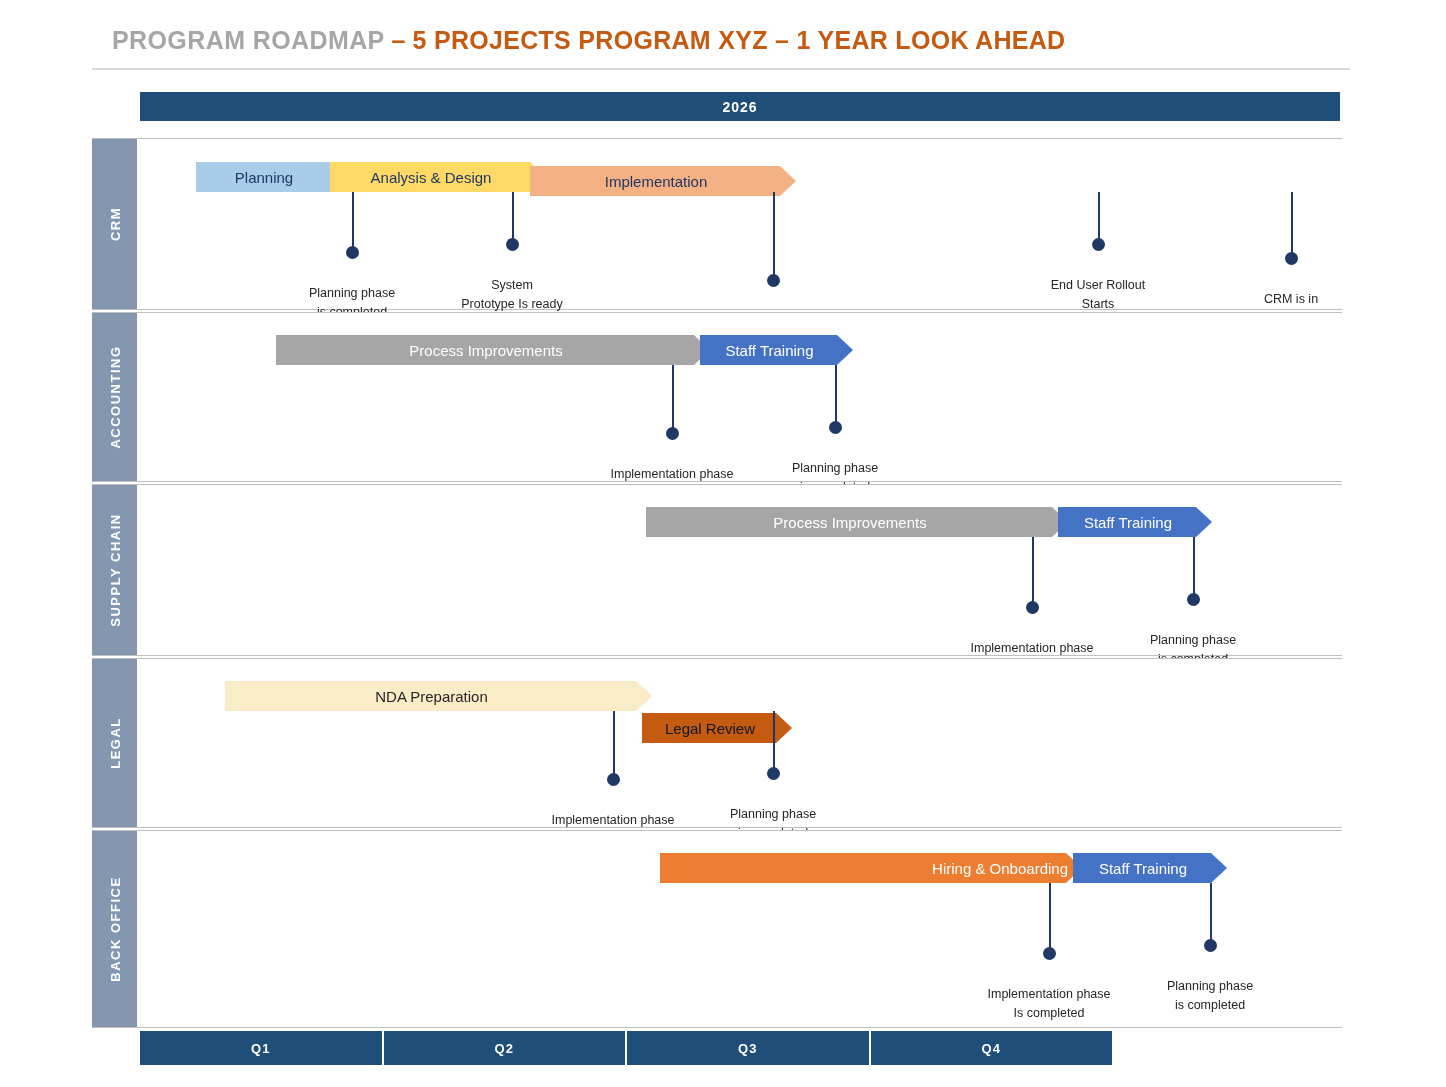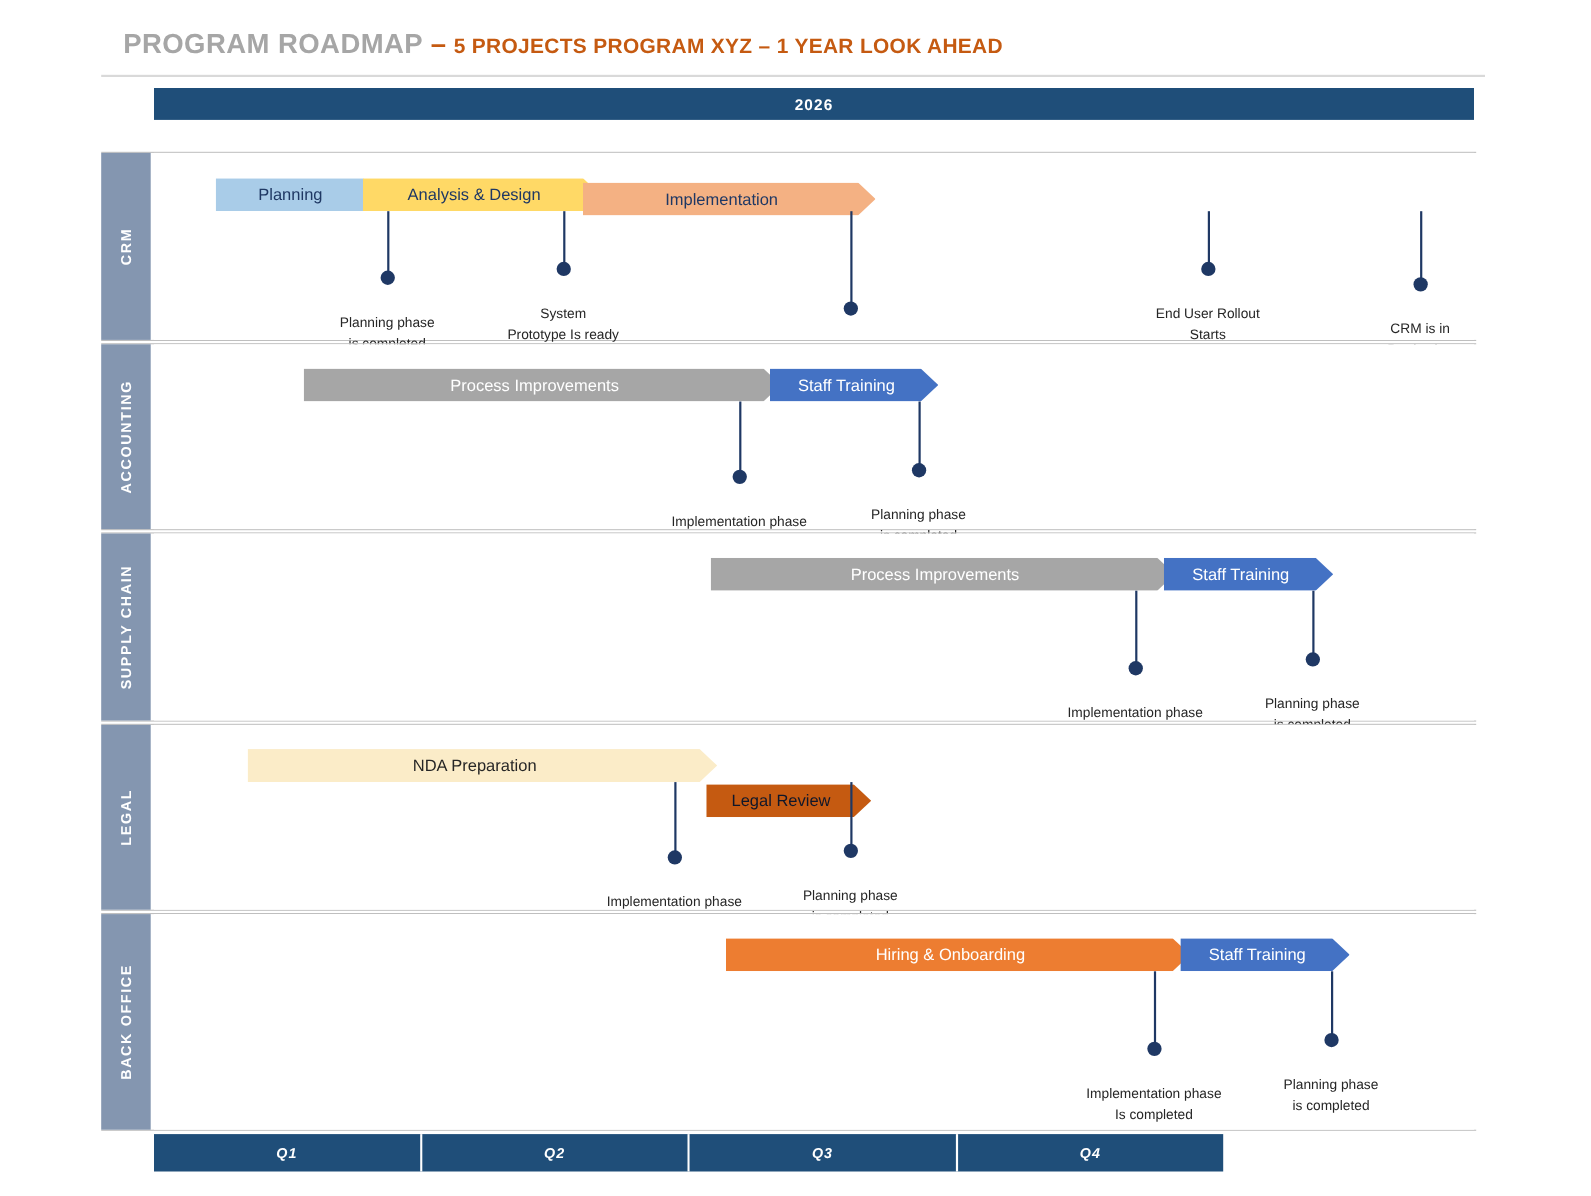--- a/index.html
+++ b/index.html
@@ -13,32 +13,32 @@
   
   #title-bar{
     position:absolute;left:112px;top:26px;width:1230px;height:40px;
     white-space:nowrap;
   }
   .t-main{
     font-size:25px;font-weight:bold;letter-spacing:.4px;
     color:#A6A6A6;font-stretch:condensed;
   }
   .t-dash{font-size:25px;font-weight:bold;color:#C55A11;}
-  .t-accent{font-size:19px;font-weight:bold;color:#C55A11;letter-spacing:.3px;}
+  .t-accent{font-size:25px;font-weight:bold;color:#C55A11;letter-spacing:.3px;}
   #title-rule{
     position:absolute;left:92px;top:68px;width:1258px;height:2px;background:#D9D9D9;
   }
 
   
   #chart{
     position:absolute;left:92px;top:80px;width:1250px;height:985px;
   }
   
   #year-band{
-    position:absolute;left:48px;top:0px;width:1200px;height:29px;
+    position:absolute;left:48px;top:12px;width:1200px;height:29px;
     background:#1F4E79;color:#ffffff;
     display:flex;align-items:center;justify-content:center;
     font-size:14px;font-weight:bold;letter-spacing:1px;
   }
   
   #month-band{
     position:absolute;left:48px;top:30px;width:1200px;height:25px;display:flex;
   }
   .month-cell{
     flex:1 0 0;background:#D6DCE5;color:#8496B0;
@@ -91,21 +91,21 @@
     background:#1F3864;left:-5.75px;
   }
   .ms-text{
     position:absolute;left:50%;transform:translateX(-50%);
     text-align:center;white-space:nowrap;
     font-size:12.5px;color:#262626;line-height:1.5;
   }
 
   
   #quarter-band{
-    position:absolute;left:48px;top:951px;width:972px;height:34px;display:flex;font-style:italic;
+    position:absolute;left:48px;top:951px;width:972px;height:34px;display:flex;
   }
   .q-cell{
     flex:1 0 0;background:#1F4E79;color:#ffffff;
     display:flex;align-items:center;justify-content:center;
     font-size:13px;font-weight:bold;letter-spacing:1px;
     border-right:2px solid #FFFFFF;box-sizing:border-box;
   }
   .q-cell:last-child{border-right:none;}
 </style>
 </head>
@@ -263,21 +263,21 @@
               <div>is completed</div>
             </div>
           </div>
         </div>
       </div>
       <div class="lane" style="top: 750px; height: 198px;">
         <div class="lane-label" style="background: rgb(132, 150, 176);">
           <span>BACK OFFICE</span>
         </div>
         <div class="lane-body">
-          <div class="bar arrow" style="left: 520px; width: 422px; top: 22px; background: rgb(237, 125, 49); color: rgb(255, 255, 255);">
+          <div class="bar arrow" style="left: 520px; width: 422px; top: 22px; background: rgb(237, 125, 49); color: rgb(255, 255, 255); justify-content: flex-end;">
             <span>Hiring &amp; Onboarding</span>
           </div>
           <div class="bar arrow" style="left: 933px; width: 154px; top: 22px; background: rgb(68, 114, 196); color: rgb(255, 255, 255);">
             <span>Staff Training</span>
           </div>
           <div class="milestone" style="left: 909px; top: 52px;">
             <div class="ms-line" style="height: 70px; background: rgb(31, 56, 100);"></div>
             <div class="ms-dot" style="top: 64px; background: rgb(31, 56, 100);"></div>
             <div class="ms-text" style="top: 102px;">
               <div>Implementation phase</div>

